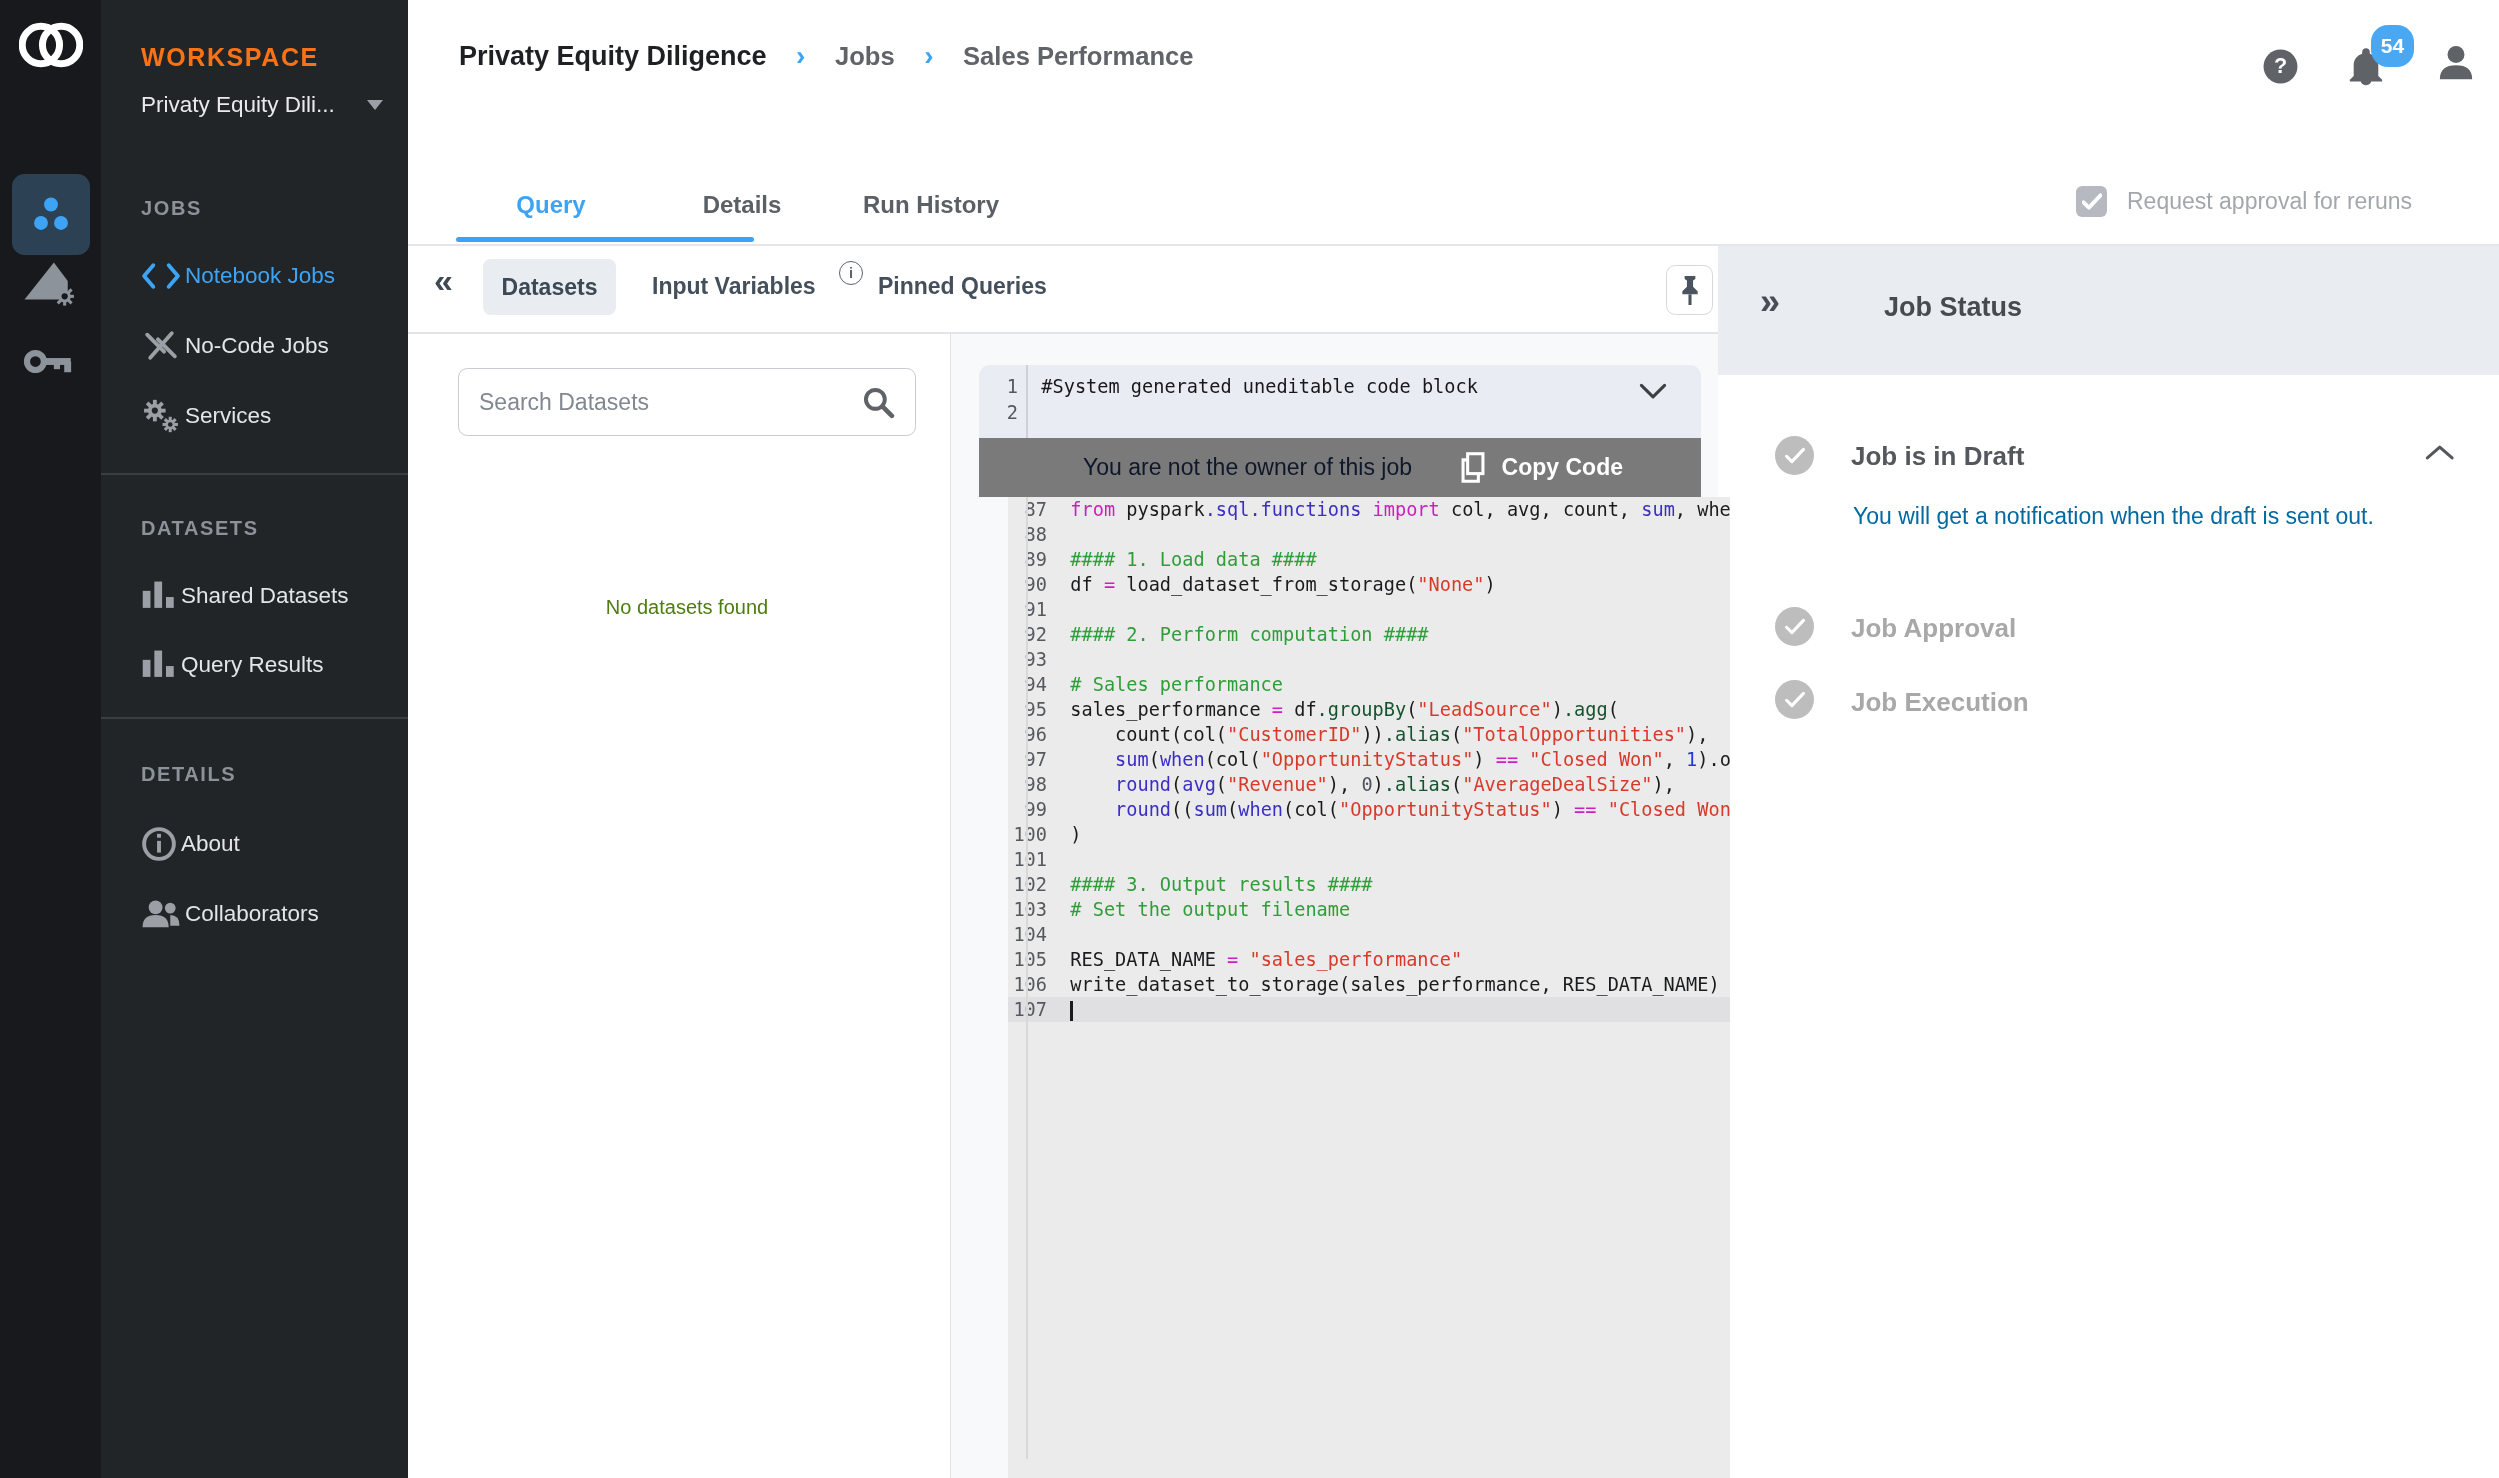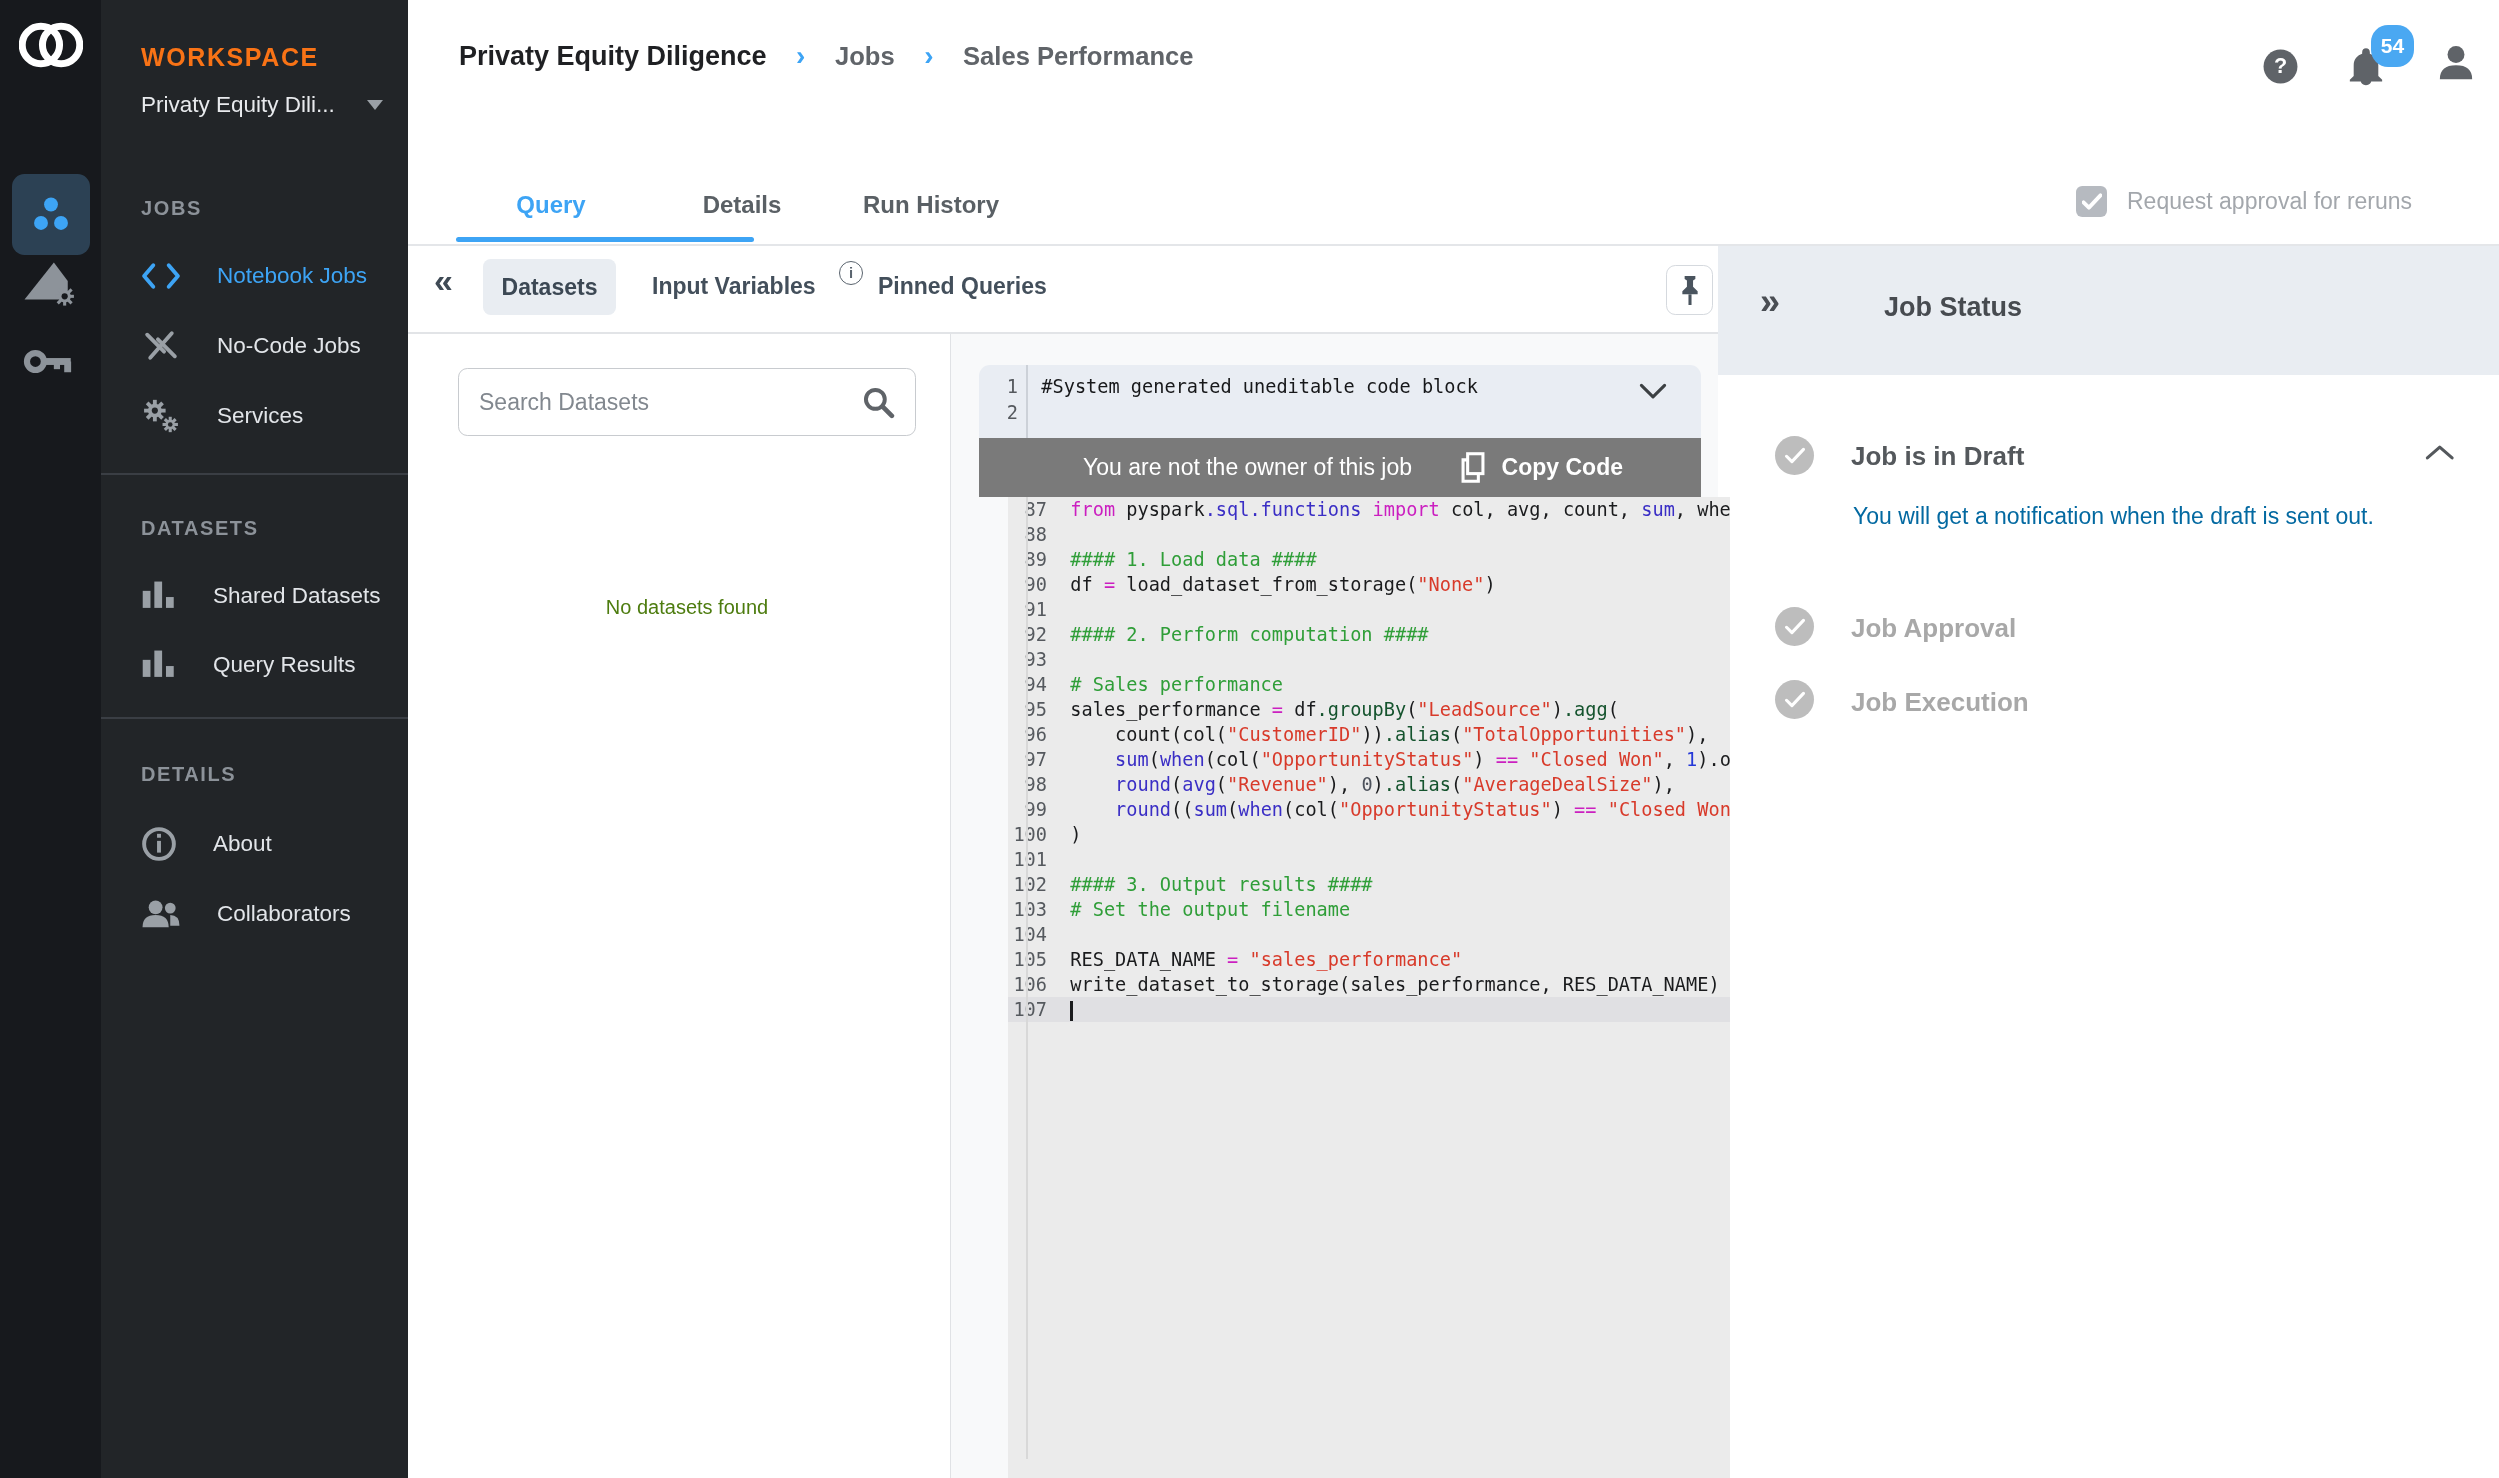--- a/index.html
+++ b/index.html
@@ -15,21 +15,21 @@
   .rail-ic{display:flex;align-items:center;justify-content:center;cursor:pointer;}
 
   
   #menu{left:101px;top:0;width:307px;height:1479px;background:#222528;}
   .ws-label{left:40px;top:43px;font-size:25px;font-weight:bold;letter-spacing:1.6px;color:#f97316;}
   .ws-name{left:40px;top:92px;width:256px;display:flex;align-items:center;gap:32px;cursor:pointer;}
   .ws-name span.t{font-size:22.5px;color:#e8eaed;white-space:nowrap;}
   .caret-down{width:0;height:0;border-left:8.5px solid transparent;border-right:8.5px solid transparent;
               border-top:10px solid #9aa0a6;}
   .sec-label{left:40px;font-size:20px;font-weight:bold;letter-spacing:1.6px;color:#8c9299;}
-  .mi{left:40px;width:256px;height:45px;display:flex;align-items:center;gap:36px;cursor:pointer;}
+  .mi{left:40px;width:256px;height:45px;display:flex;align-items:center;gap:4px;cursor:pointer;}
   .mi .lbl{font-size:22.5px;color:#e2e5e9;white-space:nowrap;}
   .mi.active .lbl{color:#3da4f5;}
   .mdiv{left:0;width:307px;height:1.6px;background:#3a3e44;}
 
   
   .breadcrumb{left:459px;top:40px;display:flex;align-items:center;gap:29.5px;}
   .bc1{font-size:27px;font-weight:bold;color:#1f2023;}
   .bc-sep{font-size:28px;font-weight:bold;color:#3da4f5;}
   .bc2{font-size:25.6px;font-weight:600;color:#606469;}
   .top-ic{cursor:pointer;}
@@ -64,21 +64,21 @@
               padding:0 20px;box-sizing:border-box;}
   #search-box .ph{font-size:23px;color:#82888f;}
   #empty-msg{left:458px;top:596px;width:458px;text-align:center;font-size:20px;color:#4d7c0f;}
 
   
   #editor-col{left:951px;top:334px;width:767px;height:1145px;background:#f8f9fa;}
   #sys-block{left:979px;top:365px;width:722px;height:73px;background:#e9edf3;border-radius:11px 11px 0 0;
              overflow:hidden;}
   #sys-sep{left:1026px;top:365px;width:1.6px;height:73px;background:#ccd1d8;}
   #banner{left:979px;top:438px;width:722px;height:59px;background:#7a7a7a;display:flex;align-items:center;}
-  #banner .msg{margin-left:104px;font-size:23px;color:#ffffff;}
+  #banner .msg{margin-left:104px;font-size:23px;color:#0f172a;}
   #copy-btn{position:absolute;right:78px;display:flex;align-items:center;gap:15.5px;cursor:pointer;}
   #copy-btn .cl{font-size:23px;font-weight:bold;color:#ffffff;}
   #code-area{left:979px;top:497px;width:722px;height:982px;background:#ebebeb;overflow:hidden;margin-left:29px;}
   #code-sep{left:1026px;top:497px;width:1.6px;height:962px;background:#d8d8d8;}
   .cl-row{display:flex;height:25px;line-height:25px;white-space:pre;}
   .cl-row.active{background:#e0e0e3;}
   .ln{width:39px;padding-right:9.3px;text-align:right;flex:none;
       font-family:"DejaVu Sans Mono",monospace;font-size:18.6px;color:#55595e;}
   .lc{padding-left:14px;flex:1;overflow:hidden;font-family:"DejaVu Sans Mono",monospace;font-size:18.6px;}
   .sys-row{display:flex;height:26px;line-height:26px;white-space:pre;}

